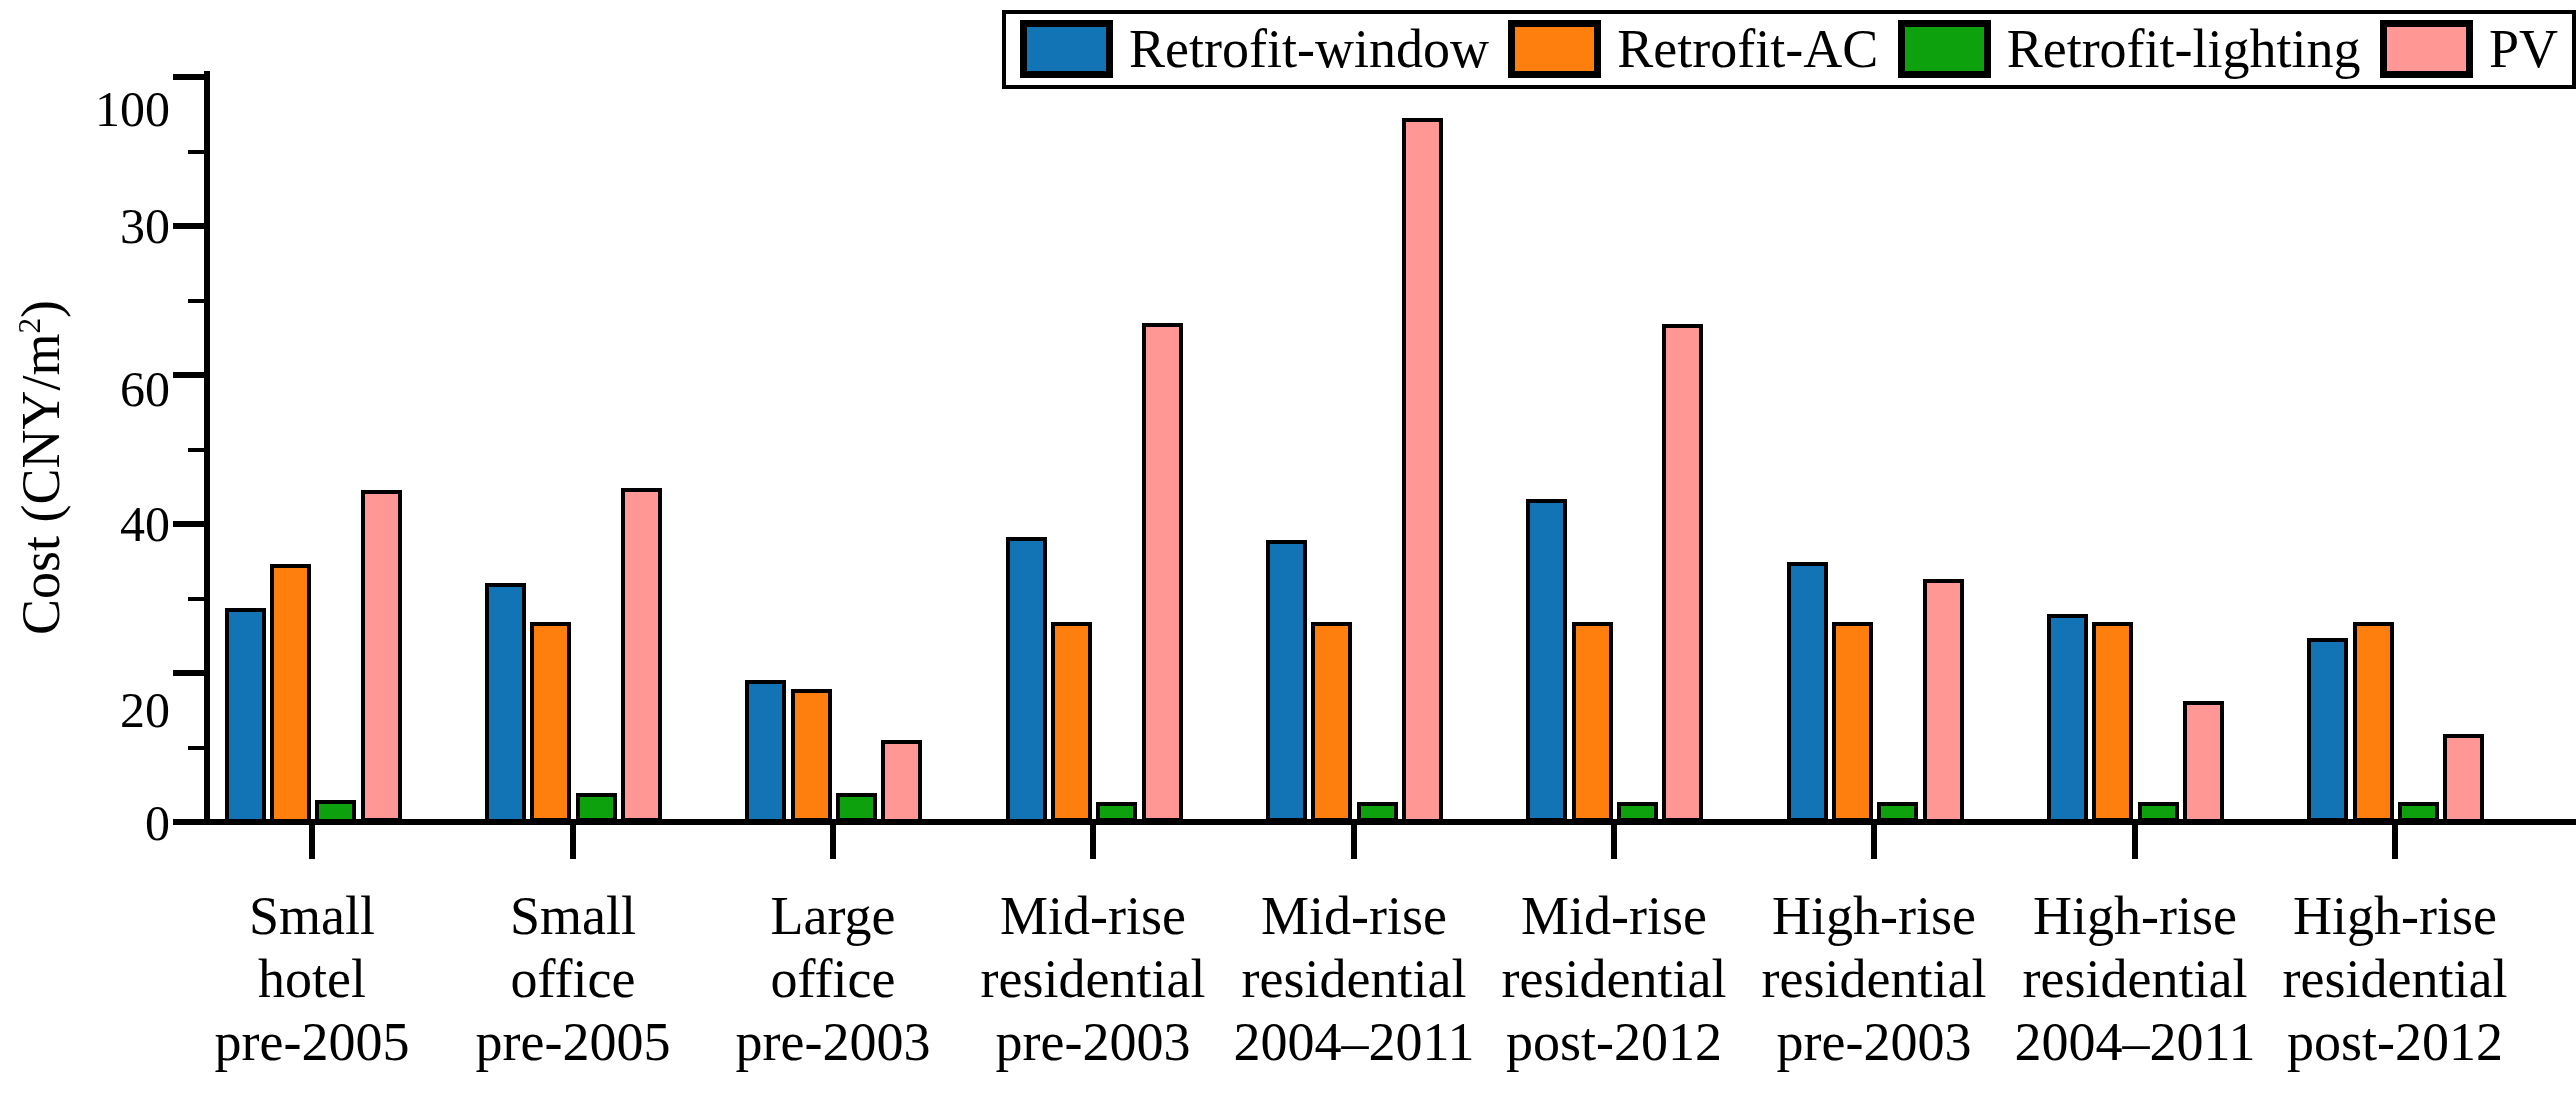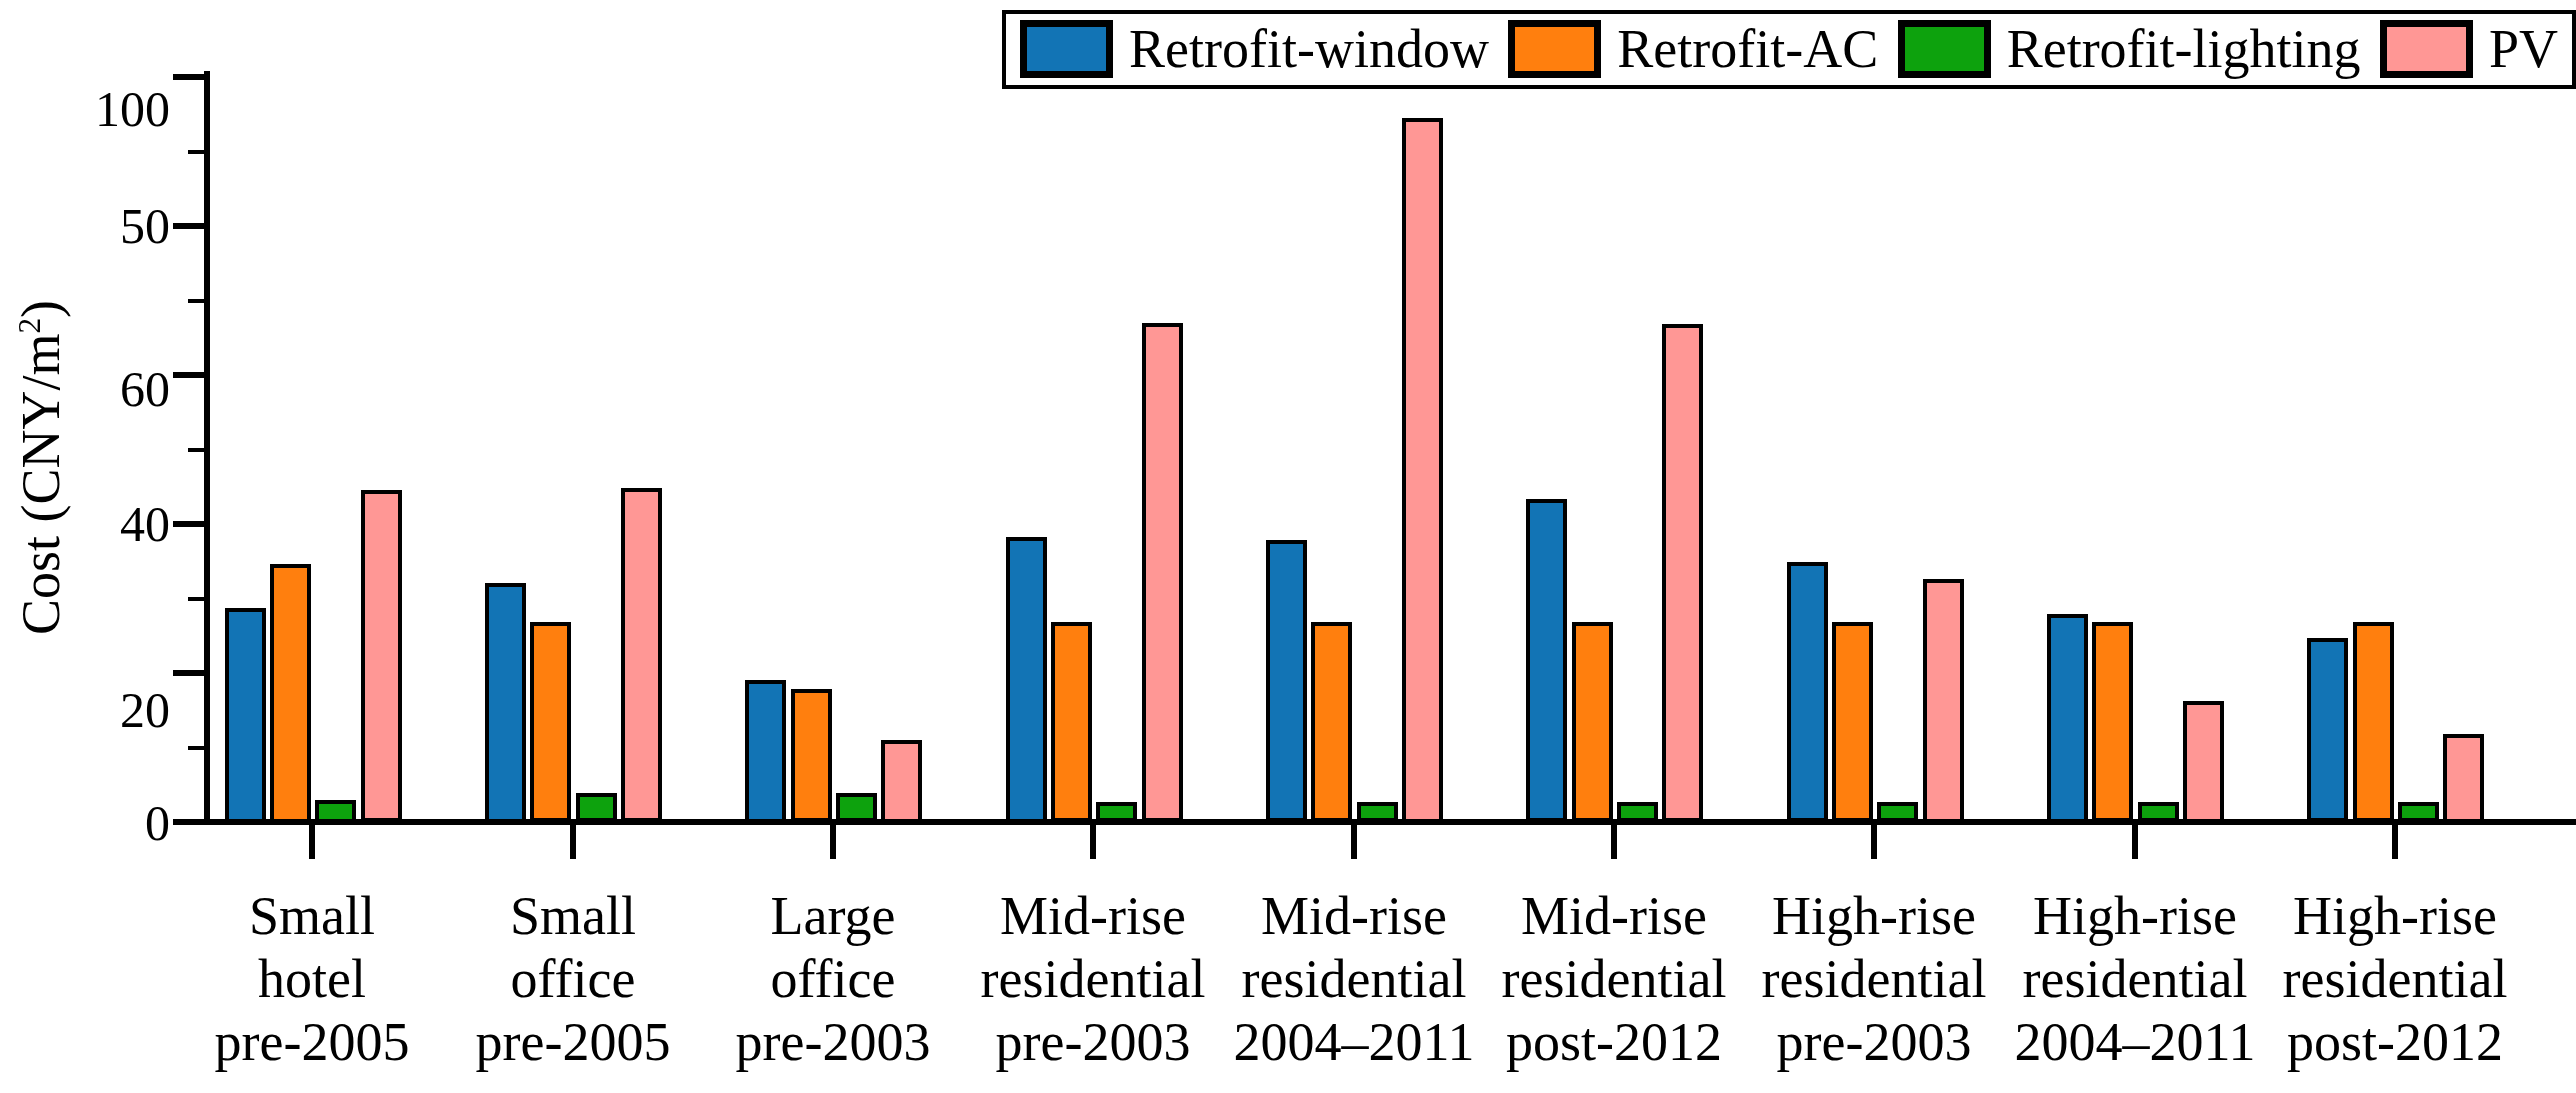--- a/index.html
+++ b/index.html
@@ -72,21 +72,21 @@
     <div class="spine" style="left: 175px; top: 819px; width: 2401px; height: 6px;"></div>
     <div class="ytick" style="left: 173px; top: 819px; width: 34px; height: 6px;"></div>
     <div class="yticklabel" style="top: 792px;">0</div>
     <div class="ytick" style="left: 173px; top: 670px; width: 34px; height: 6px;"></div>
     <div class="yticklabel" style="top: 679px;">20</div>
     <div class="ytick" style="left: 173px; top: 521px; width: 34px; height: 6px;"></div>
     <div class="yticklabel" style="top: 493px;">40</div>
     <div class="ytick" style="left: 173px; top: 372px; width: 34px; height: 6px;"></div>
     <div class="yticklabel" style="top: 358px;">60</div>
     <div class="ytick" style="left: 173px; top: 223px; width: 34px; height: 6px;"></div>
-    <div class="yticklabel" style="top: 195px;">50</div>
+    <div class="yticklabel" style="top: 195px;">30</div>
     <div class="ytick" style="left: 173px; top: 74px; width: 34px; height: 6px;"></div>
     <div class="yticklabel" style="top: 46px; margin-top: 32px;">100</div>
     <div class="ytick" style="left: 188px; top: 746px; width: 19.5px; height: 3.5px;"></div>
     <div class="ytick" style="left: 188px; top: 597px; width: 19.5px; height: 3.5px;"></div>
     <div class="ytick" style="left: 188px; top: 448px; width: 19.5px; height: 3.5px;"></div>
     <div class="ytick" style="left: 188px; top: 299px; width: 19.5px; height: 3.5px;"></div>
     <div class="ytick" style="left: 188px; top: 150px; width: 19.5px; height: 3.5px;"></div>
     <div class="xtick" style="left: 309px; top: 822px; width: 6px; height: 37px;"></div>
     <div class="xlabel" style="left: 176px;">Small
 hotel

